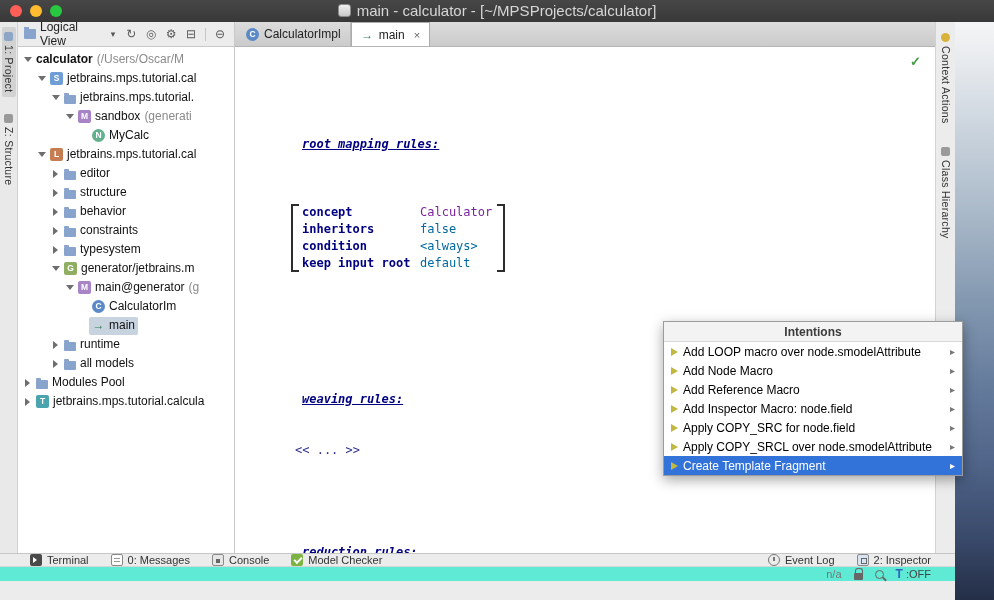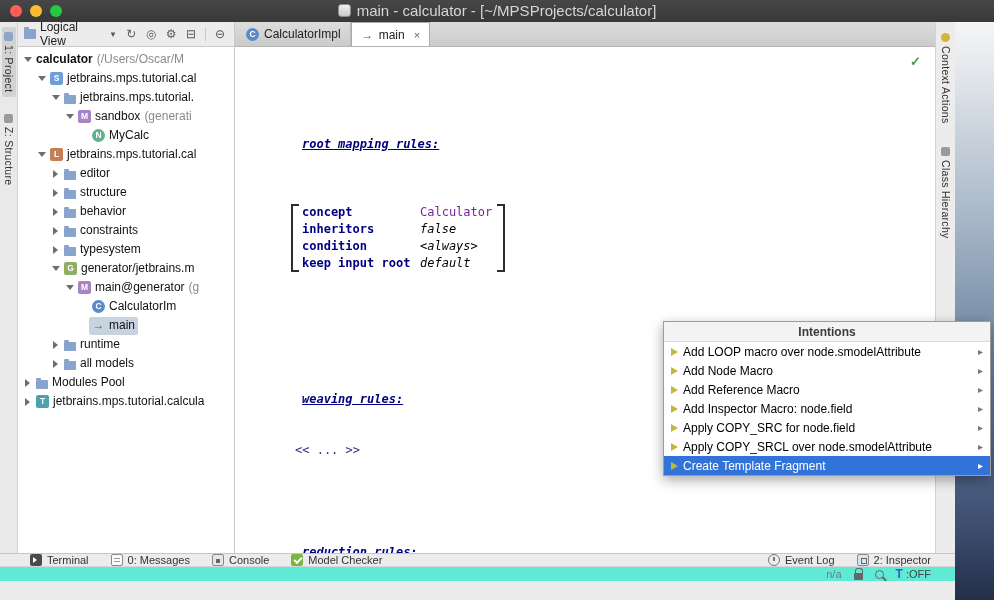--- a/index.html
+++ b/index.html
@@ -96,29 +96,29 @@
   .br.l { border-left:2px solid #2d2d2d; }
   .br.l::before,.br.l::after { content:""; position:absolute; left:0; width:6px; height:2px; background:#2d2d2d; }
   .br.l::before { top:0; } .br.l::after { bottom:0; }
   .br.r { border-right:2px solid #2d2d2d; }
   .br.r::before,.br.r::after { content:""; position:absolute; right:0; width:6px; height:2px; background:#2d2d2d; }
   .br.r::before { top:0; } .br.r::after { bottom:0; }
   .kv { display:grid; padding:0 6px 0 4px; }
   .kv1 { grid-template-columns:118px auto; }
   .k { color:#000080; font-weight:bold; }
   .v.ref { color:#7a219e; }
-  .v.kwv { color:#000000;font-style:italic; }
+  .v.kwv { color:#0369a1; }
   .ruleright { margin-left:8px; }
   .arr { font-weight:bold; color:#1a1a1a; margin-right:7px; }
   .tgt { font-style:italic; color:#2a36b1; }
   .inspect-ok { position:absolute; top:6px; right:14px; color:#43a047; font-weight:bold; font-size:13px;
                 font-family:"Liberation Sans",sans-serif; }
 
   
-  .popup { position:absolute; left:663px; top:321px; width:328px; background:#fff; z-index:40;
+  .popup { position:absolute; left:663px; top:321px; width:300px; background:#fff; z-index:40;
            border:1px solid #9c9c9c; box-shadow:0 4px 12px rgba(0,0,0,.35); font-size:12px; }
   .popup-title { height:20px; display:flex; align-items:center; justify-content:center; font-weight:bold;
                  color:#3b3b3b; background:#f3f3f3; border-bottom:1px solid #d8d8d8; }
   .pitem { height:19px; display:flex; align-items:center; gap:5px; padding:0 7px; color:#000; }
   .pitem.selected { background:#3273d9; color:#fff; }
   .iicon { width:0; height:0; border-left:7px solid #c3b83f; border-top:4px solid transparent;
            border-bottom:4px solid transparent; flex:none; }
   .parrow { margin-left:auto; font-size:10px; color:#777; }
   .pitem.selected .parrow { color:#fff; }
 

